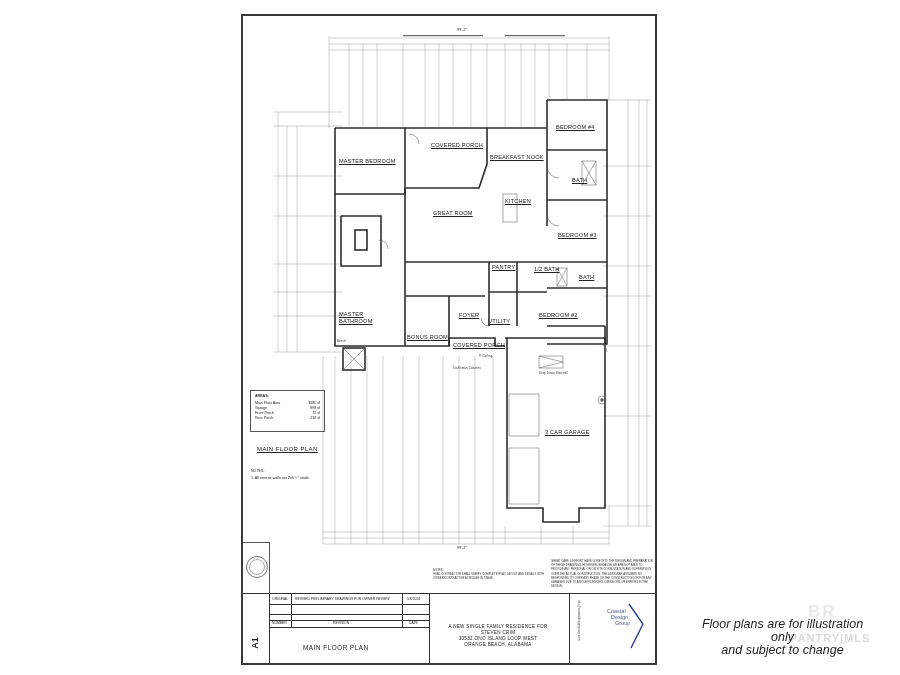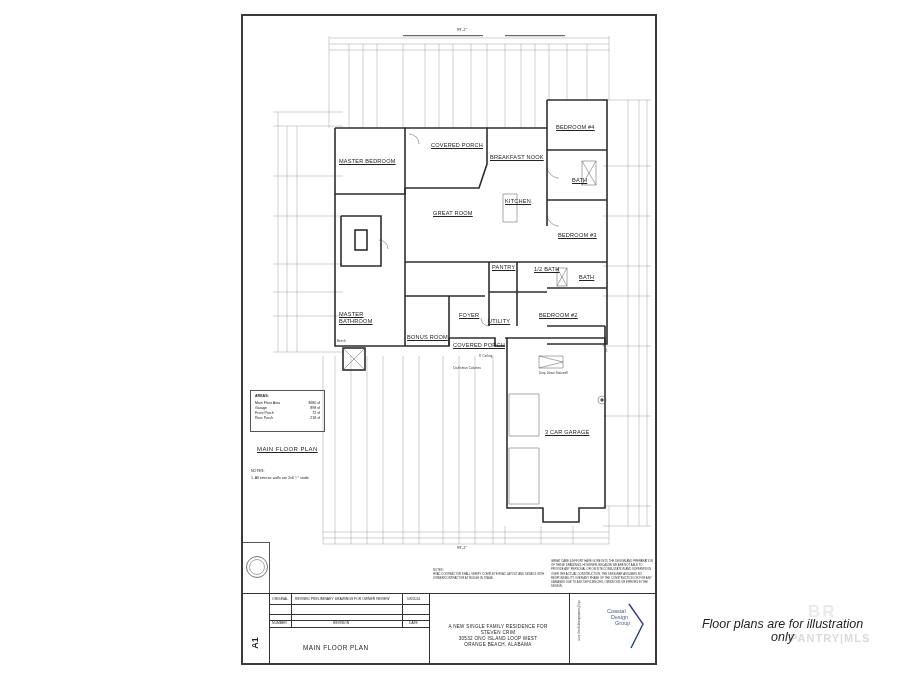--- a/index.html
+++ b/index.html
@@ -288,13 +288,14 @@
         <polyline points="2,2 16,22 4,46" stroke="#2c3e8a" stroke-width="1.4" fill="none"></polyline>
       </svg>
     </div>
   </div>
 </div>
 
 <div class="watermark-bp">BR</div>
 <div class="watermark">PANTRY|MLS</div>
 <div class="disclaimer">
   <div>Floor plans are for illustration only</div>
+  <div>and subject to change</div>
 </div>
 
 </body></html>

